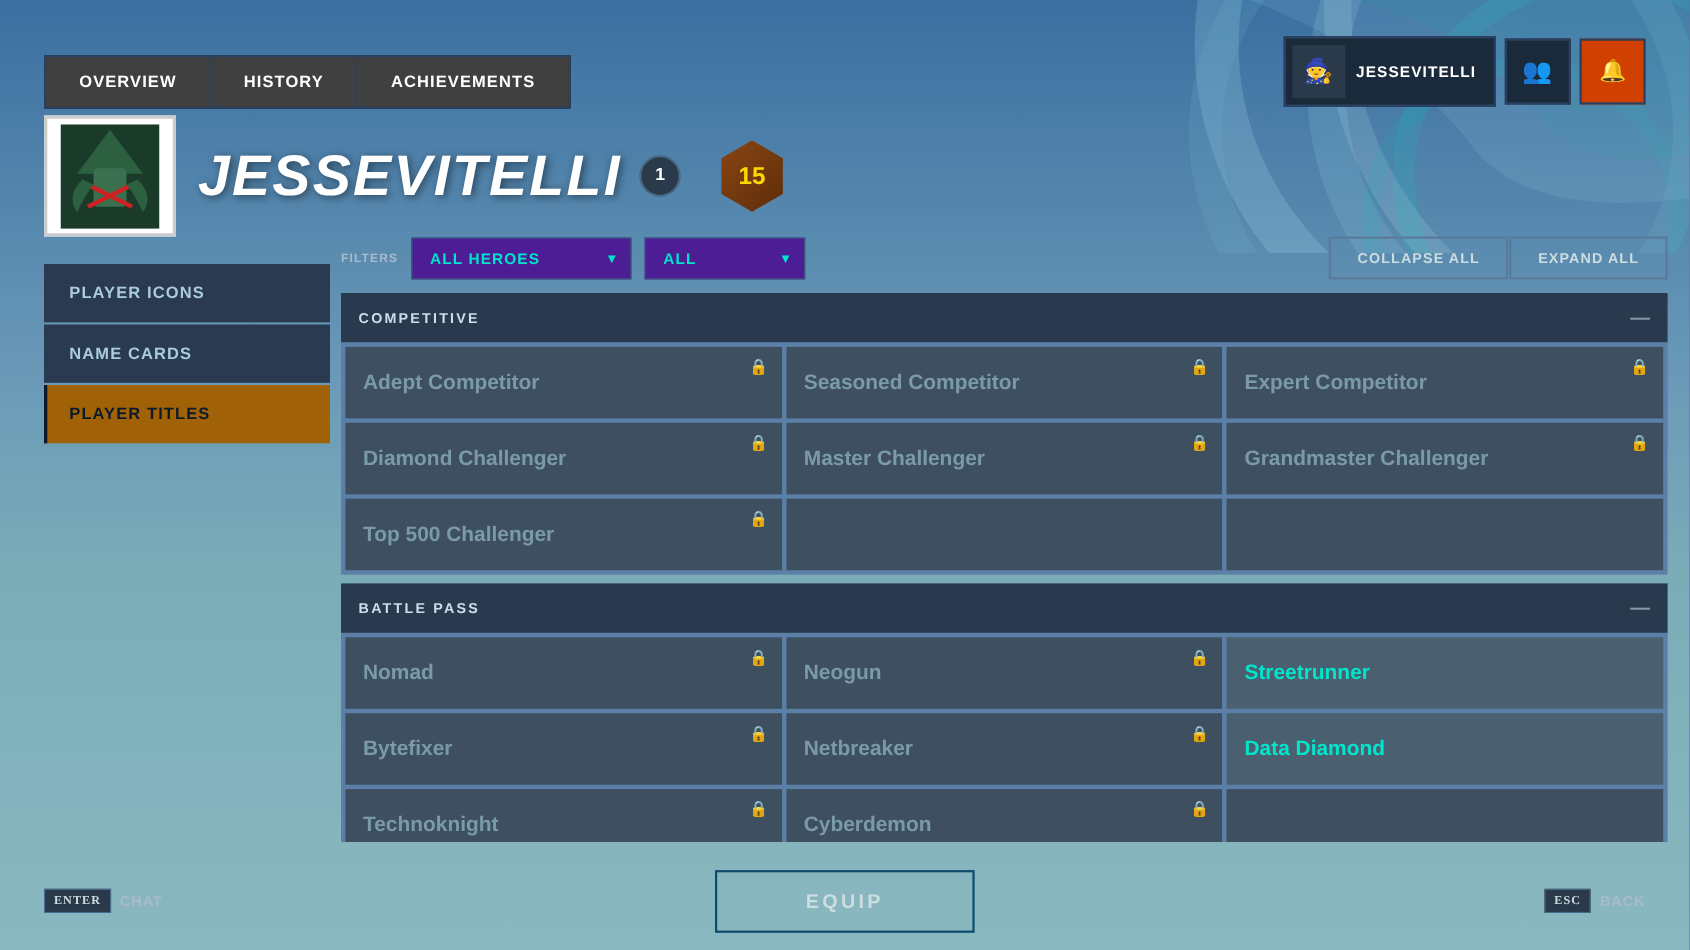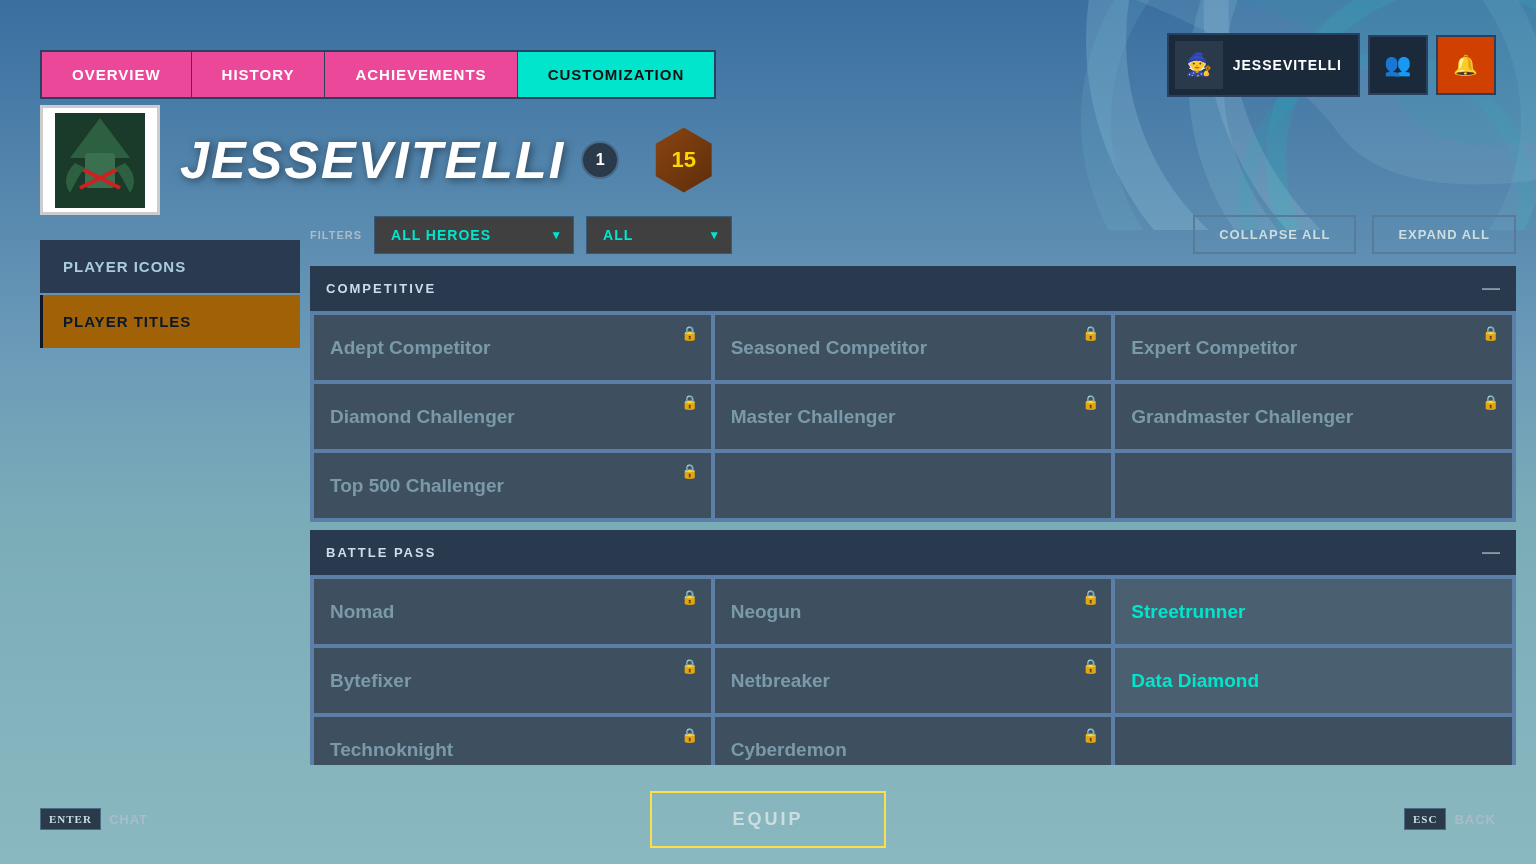--- a/index.html
+++ b/index.html
@@ -27,21 +27,21 @@
       left: 40px;
       right: 40px;
       display: flex;
       align-items: center;
       z-index: 10;
     }
 
     .nav-tabs {
       display: flex;
       gap: 0;
-      background: #ec4899;
+      background: #404040;
       border: 2px solid #2a4060;
       margin-top: 20px;
     }
 
     .nav-tab {
       padding: 14px 30px;
       color: #ffffff;
       font-size: 15px;
       font-weight: 900;
       letter-spacing: 1px;
@@ -210,21 +210,21 @@
 
     .filter-label {
       color: #aabbcc;
       font-size: 11px;
       font-weight: 700;
       letter-spacing: 1px;
       text-transform: uppercase;
     }
 
     .filter-select {
-      background: #404040;
+      background: #4c1d95;
       border: 1.5px solid #3a5a7a;
       color: #00e5cc;
       font-size: 14px;
       font-weight: 900;
       letter-spacing: 1px;
       padding: 10px 40px 10px 16px;
       appearance: none;
       cursor: pointer;
       text-transform: uppercase;
       position: relative;
@@ -242,21 +242,21 @@
       top: 50%;
       transform: translateY(-50%);
       color: #00e5cc;
       pointer-events: none;
       font-size: 12px;
     }
 
     .collapse-expand-btns {
       margin-left: auto;
       display: flex;
-      gap: 16px;
+      gap: 1px;
     }
 
     .ce-btn {
       background: transparent;
       border: 2px solid #5a7a9a;
       color: #ccdde0;
       font-size: 13px;
       font-weight: 900;
       letter-spacing: 1px;
       padding: 10px 24px;
@@ -358,21 +358,21 @@
       right: 0;
       height: 90px;
       display: flex;
       align-items: center;
       justify-content: center;
       z-index: 10;
     }
 
     .equip-btn {
       background: transparent;
-      border: 2px solid #fde047;
+      border: 2px solid #0c4a6e;
       color: #ccdde0;
       font-size: 18px;
       font-weight: 900;
       letter-spacing: 3px;
       padding: 16px 80px;
       cursor: pointer;
       text-transform: uppercase;
     }
 
     .bottom-hint-left {
@@ -440,21 +440,20 @@
 
   <path d="M500,0 Q650,60 700,130 Q750,200 900,180 L900,0 Z" fill="rgba(180,220,235,0.15)"></path>
   <path d="M600,0 Q720,40 760,100 Q800,160 900,140 L900,0 Z" fill="rgba(0,200,180,0.08)"></path>
 </svg>
 
 <nav class="top-nav">
   <div class="nav-tabs">
     <div class="nav-tab">OVERVIEW</div>
     <div class="nav-tab">HISTORY</div>
     <div class="nav-tab">ACHIEVEMENTS</div>
-    <div class="nav-tab active">CUSTOMIZATION</div>
   </div>
   <div class="nav-right">
     <div class="player-info-badge">
       <div class="player-avatar-small">🧙</div>
       <span class="player-name-nav">JESSEVITELLI</span>
     </div>
     <div class="icon-button">👥</div>
     <div class="icon-button orange">🔔</div>
   </div>
 </nav>
@@ -479,20 +478,21 @@
   <div class="profile-name-area">
     <span class="profile-name">JESSEVITELLI</span>
     <div class="level-badge">1</div>
 
     <div style="margin-left:16px; display:flex; align-items:center; justify-content:center; width:65px; height:65px; background:linear-gradient(135deg,#8B4513,#5c2d0a); clip-path:polygon(50% 0%, 93% 25%, 93% 75%, 50% 100%, 7% 75%, 7% 25%); color:#ffd700; font-size:22px; font-weight:900;">15</div>
   </div>
 </div>
 
 <aside class="sidebar">
   <div class="sidebar-item">PLAYER ICONS</div>
+  <div class="sidebar-item">NAME CARDS</div>
   <div class="sidebar-item active">PLAYER TITLES</div>
 </aside>
 
 <main class="main-content">
 
   <div class="filter-bar">
     <span class="filter-label">FILTERS</span>
     <div class="select-wrapper">
       <select class="filter-select">
         <option>ALL HEROES</option>

